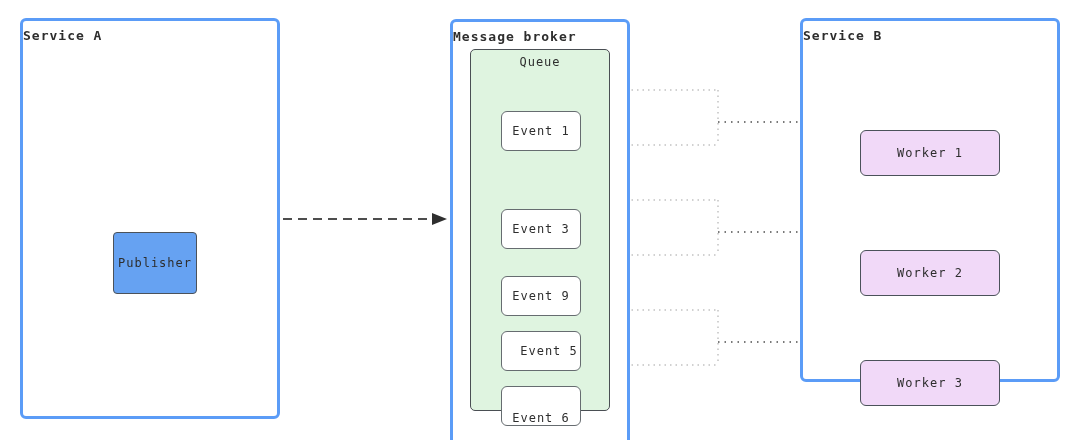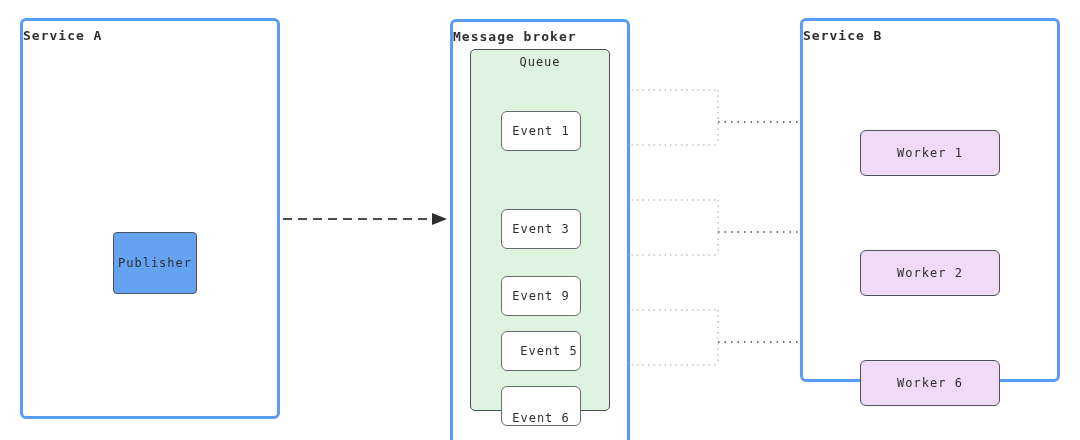--- a/index.html
+++ b/index.html
@@ -192,17 +192,17 @@
 
   <div class="container" id="service-b">
     <div class="container-title">Service B</div>
     <div class="node worker" id="worker-1">
       <span>Worker 1</span>
     </div>
     <div class="node worker" id="worker-2">
       <span>Worker 2</span>
     </div>
     <div class="node worker" id="worker-3">
-      <span>Worker 6</span>
+      <span>Worker 3</span>
     </div>
   </div>
 
 </div>
 
 </body></html>

